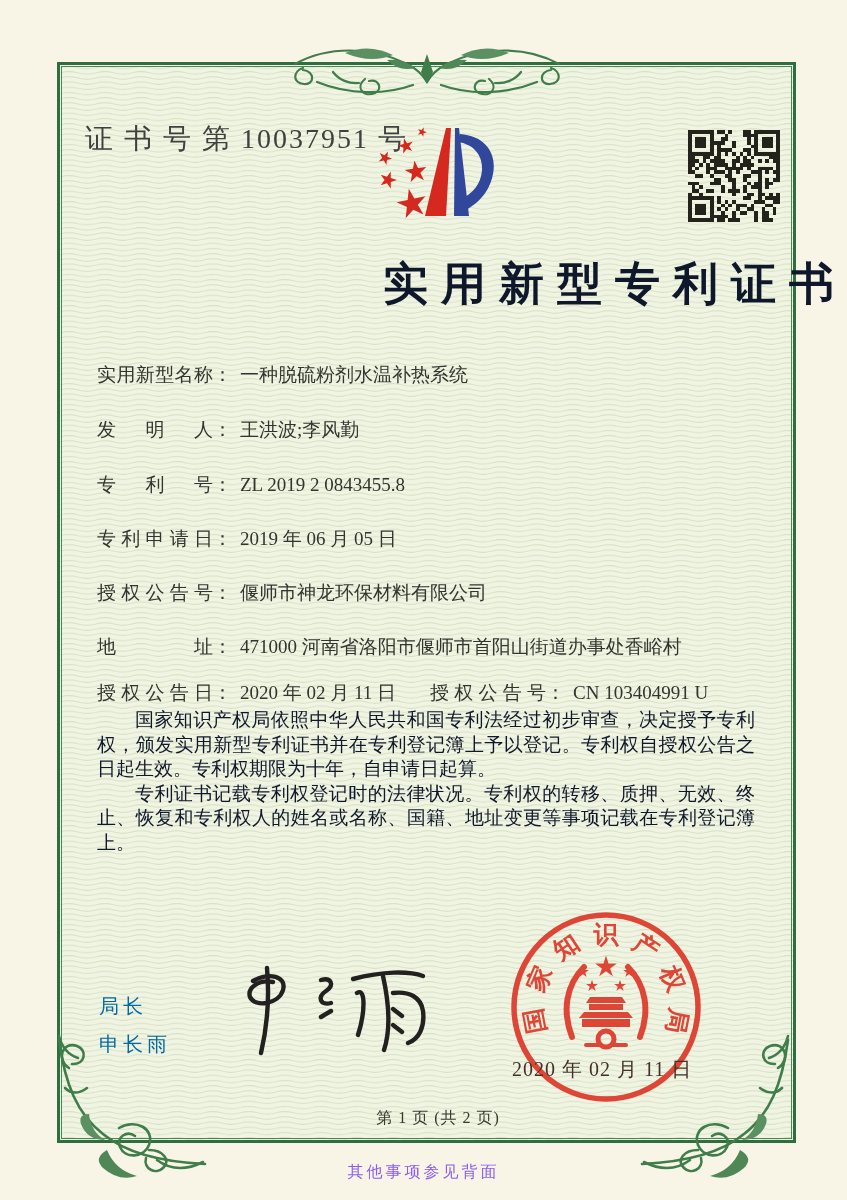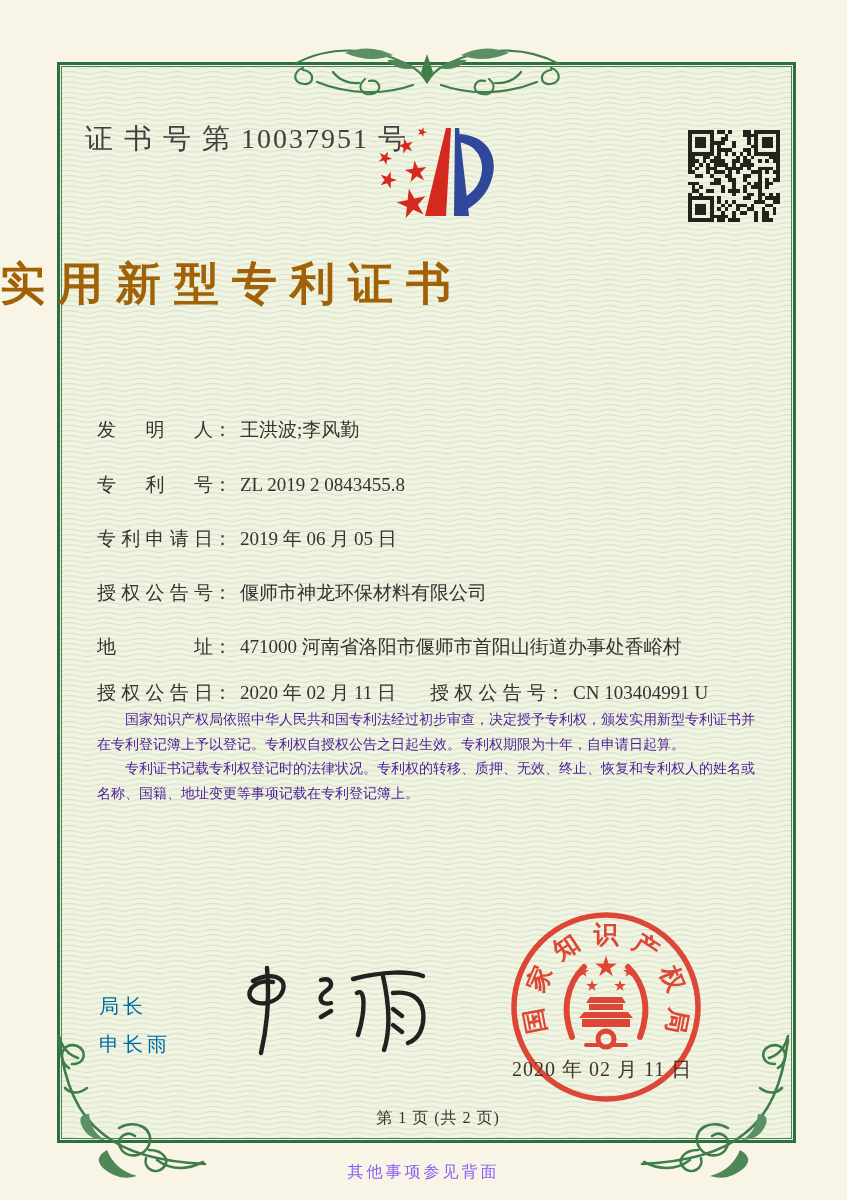--- a/index.html
+++ b/index.html
@@ -5,27 +5,27 @@
   html,body{margin:0;padding:0;background:#d9d5c6;}
   .page{position:relative;width:847px;height:1200px;margin:0 auto;background:#f9f5e6;
         font-family:"Liberation Serif","DejaVu Serif",serif;overflow:hidden;}
   .abs{position:absolute;}
   
   .frame{position:absolute;left:57px;top:62px;width:733px;height:1075px;border:3px solid #2f6f3f;}
   .frame-inner{position:absolute;left:1px;top:1px;right:1px;bottom:1px;border:1px solid #4b8557;pointer-events:none;}
   .guilloche{position:absolute;left:0;top:0;width:100%;height:100%;display:block;}
   
   .certno{left:85px;top:120px;font-size:28px;letter-spacing:2px;color:#404040;}
-  .title{left:0;right:0;top:254px;text-align:left;font-size:45px;font-weight:700;
-         letter-spacing:13px;color:#a16207;}
+  .title{left:0;right:0;top:254px;text-align:right;font-size:45px;font-weight:700;
+         letter-spacing:13px;color:#0f172a;}
   .row{left:97px;font-size:19px;color:#33332f;white-space:nowrap;}
   .lbl{display:inline-block;width:116px;text-align:justify;text-align-last:justify;}
   .colon{margin-right:8px;}
   .grant-right{position:absolute;left:333px;top:0;white-space:nowrap;}
-  .paras{left:97px;top:708px;width:658px;font-size:14px;line-height:24.5px;color:#4c1d95;}
+  .paras{left:97px;top:708px;width:658px;font-size:19px;line-height:24.5px;color:#0f172a;}
   .paras p{margin:0;text-indent:2em;text-align:justify;}
   .officer{left:99px;font-size:20px;letter-spacing:4px;color:#0369a1;}
   .sealdate{left:512px;top:1056px;width:170px;font-size:20px;letter-spacing:1px;color:#43302a;white-space:nowrap;}
   .pagenote{left:0;right:0;top:1108px;text-align:center;font-size:16px;letter-spacing:1px;color:#38382f;padding-left:29px;}
   .backnote{left:0;right:0;top:1162px;text-align:center;font-size:16px;letter-spacing:3px;color:#45423４;}
   .backnote{color:#8b5cf6;}
 </style>
 </head>
 <body>
 
@@ -424,20 +424,23 @@
         <rect x="13" y="24" width="1" height="1"></rect>
         <rect x="18" y="24" width="1" height="1"></rect>
         <rect x="20" y="24" width="1" height="1"></rect>
         <rect x="21" y="24" width="1" height="1"></rect>
         <rect x="22" y="24" width="1" height="1"></rect>
       </g>
     </svg>
 
   <div class="abs title">实用新型专利证书</div>
 
+  <div class="abs row" style="top:362px">
+    <span class="lbl">实用新型名称</span><span class="colon">：</span><span class="val">一种脱硫粉剂水温补热系统</span>
+  </div>
   <div class="abs row" style="top:417px">
     <span class="lbl">发明人</span><span class="colon">：</span><span class="val">王洪波;李风勤</span>
   </div>
   <div class="abs row" style="top:472px">
     <span class="lbl">专利号</span><span class="colon">：</span><span class="val">ZL 2019 2 0843455.8</span>
   </div>
   <div class="abs row" style="top:526px">
     <span class="lbl">专利申请日</span><span class="colon">：</span><span class="val">2019 年 06 月 05 日</span>
   </div>
   <div class="abs row" style="top:580px">

